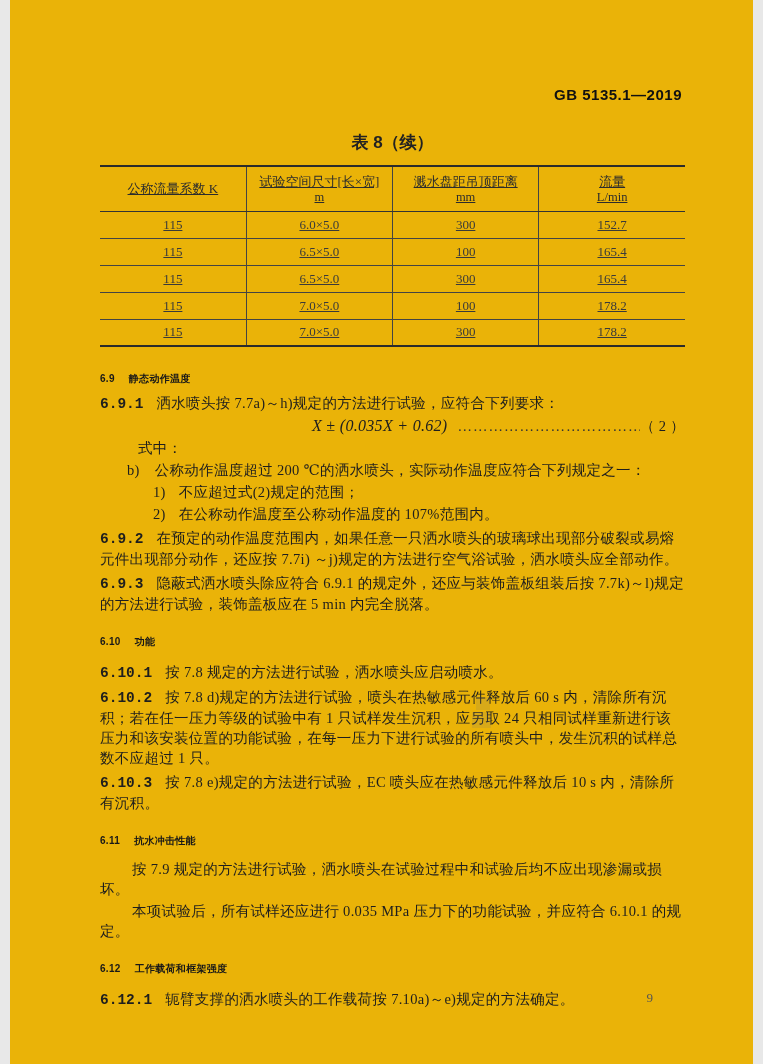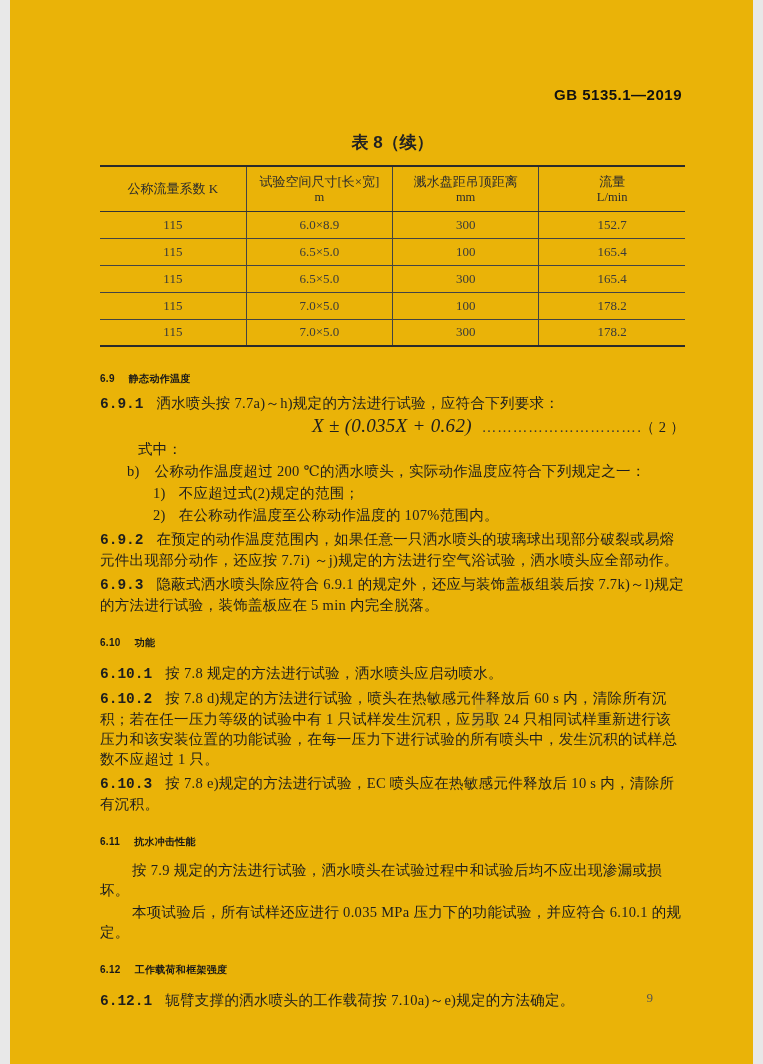--- a/index.html
+++ b/index.html
@@ -47,20 +47,21 @@
     color: #3a3a3a;
     border-top: 2px solid #2b2b2b;
     border-bottom: 2px solid #2b2b2b;
   }
   table.spec-table th, table.spec-table td {
     border: 1px solid #444;
     text-align: center;
     vertical-align: middle;
     font-weight: normal;
     padding: 0 4px;
+    text-decoration: underline;
   }
   table.spec-table th { height: 45px; color: #2c2c2c; }
   table.spec-table td { height: 27px; }
   table.spec-table th:first-child, table.spec-table td:first-child { border-left: none; }
   table.spec-table th:last-child, table.spec-table td:last-child { border-right: none; }
   table.spec-table thead th { border-bottom: 1.5px solid #333; }
   .th-name { line-height: 17px; }
   .th-unit { line-height: 15px; font-size: 12.5px; }
   .var { font-style: italic; font-family: "Liberation Serif", "DejaVu Serif", serif; }
 
@@ -81,21 +82,21 @@
     font-weight: bold;
     margin-right: 13px;
     letter-spacing: 0;
   }
   p.item-a { padding-left: 27px; margin-top: 2px; }
   p.item-a .ilabel { margin-right: 15px; }
   p.item-n { padding-left: 53px; margin-top: 2px; }
   p.item-n .ilabel { margin-right: 13px; }
   .formula-line { display: flex; align-items: baseline; margin-top: 2px; }
   .formula-line .f-spacer { width: 212px; flex: none; }
-  .formula-line .f-expr { flex: none; font-size: 19px; }
+  .formula-line .f-expr { flex: none; font-size: 16px; }
   .formula-line .f-leader {
     flex: 1 1 auto;
     overflow: hidden;
     white-space: nowrap;
     text-align: right;
     letter-spacing: 1px;
     color: #333;
     padding-left: 10px;
   }
   .formula-line .f-eqno { flex: none; }
@@ -140,21 +141,21 @@
           </th>
           <th>
             <div class="th-name">流量</div>
             <div class="th-unit">L/min</div>
           </th>
         </tr>
       </thead>
       <tbody>
         <tr>
           <td>115</td>
-          <td>6.0×8.9</td>
+          <td>6.0×5.0</td>
           <td>300</td>
           <td>152.7</td>
         </tr>
         <tr>
           <td>115</td>
           <td>6.5×5.0</td>
           <td>100</td>
           <td>165.4</td>
         </tr>
         <tr>

